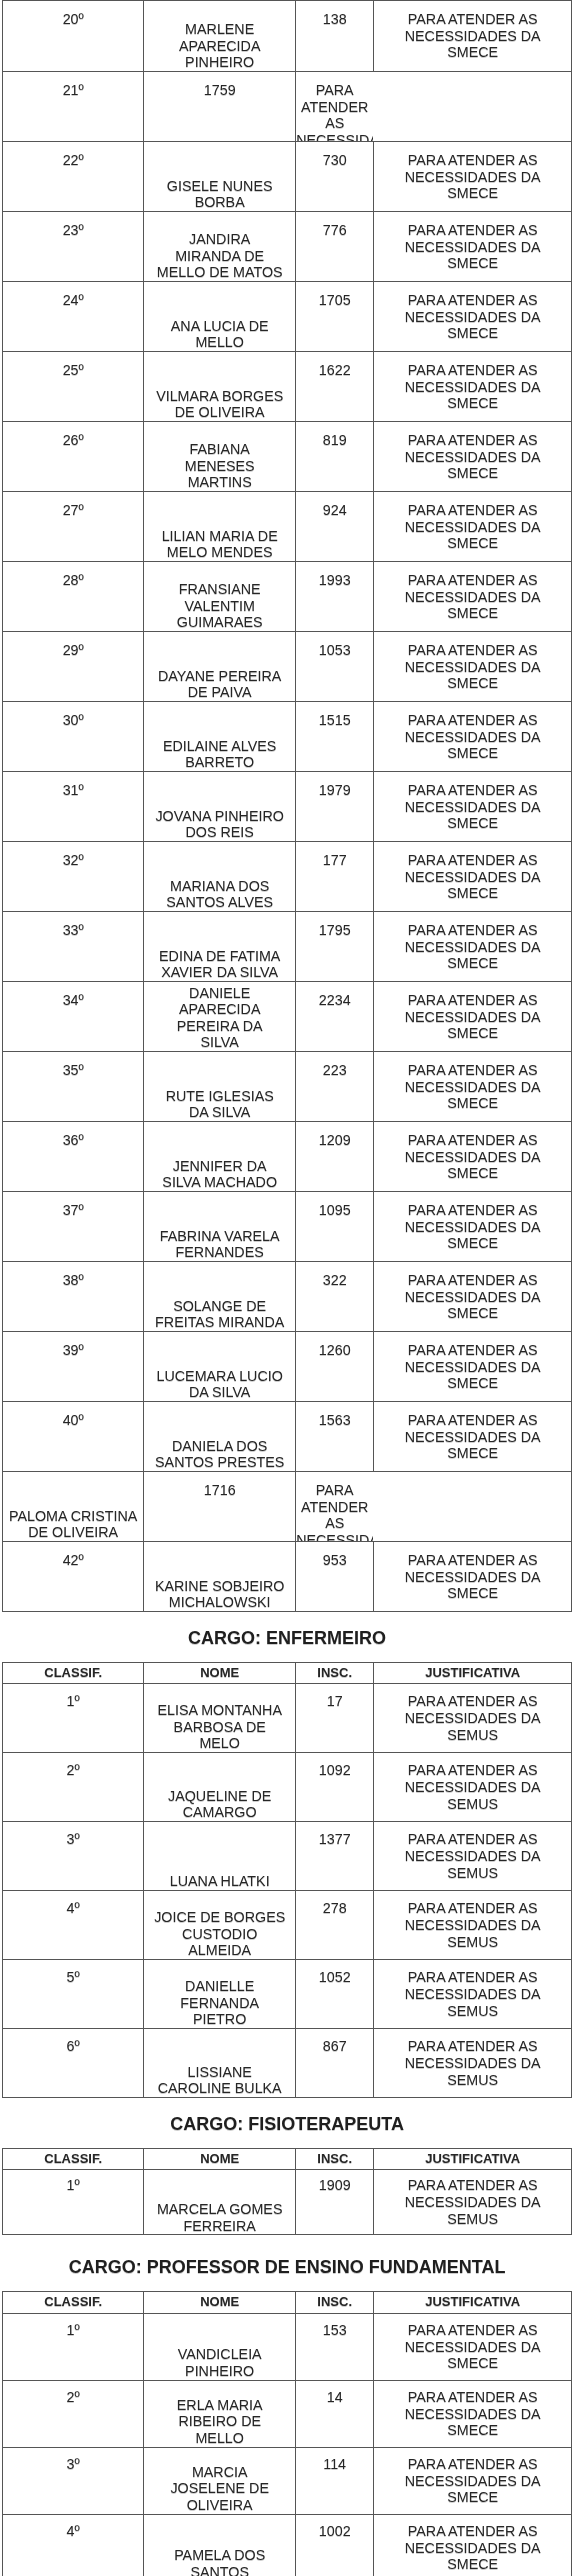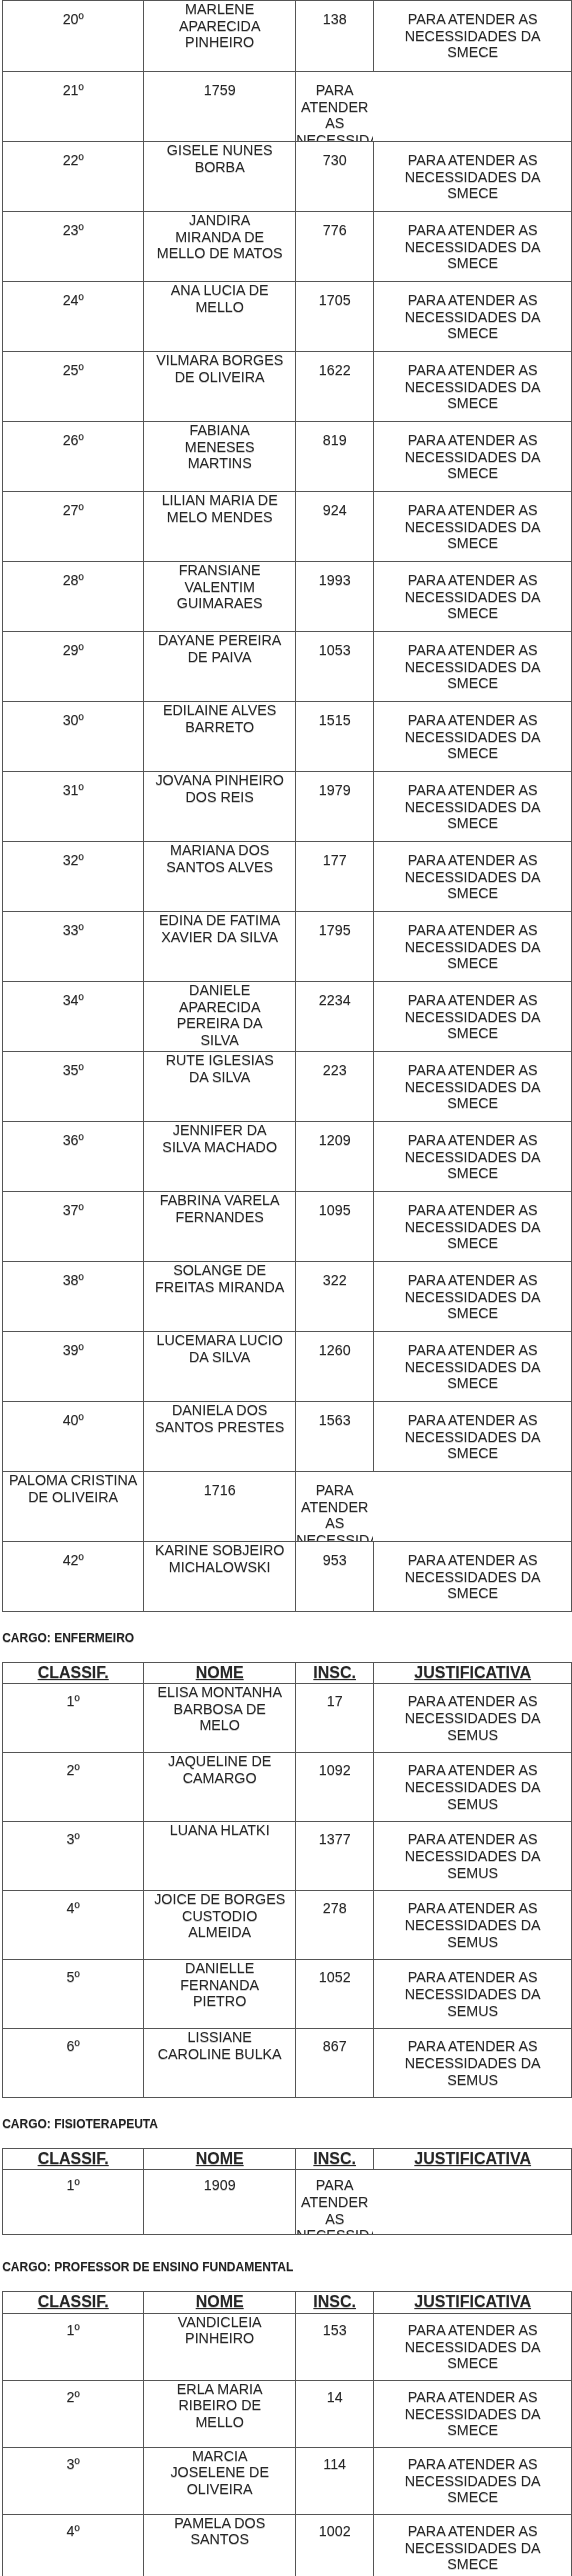--- a/index.html
+++ b/index.html
@@ -8,25 +8,26 @@
     width: 572px;
     height: 2576px;
     overflow: hidden;
     background: var(--bg, #ffffff);
     font-family: "Liberation Sans", "DejaVu Sans", sans-serif;
     color: var(--tc, #262626);
   }
   .heading {
     margin: 17.7px 0 15.4px 2.2px;
     font-weight: bold;
-    font-size: 12px;
+    font-size: 18px;
     line-height: 16.6px;
     color: var(--hc, #1f1f1f);
     text-shadow: 0 0.6px 0.6px rgba(130,130,130,0.40);
     white-space: nowrap;
+    text-align: center;
   }
   section:nth-of-type(4) .heading { margin-top: 24px; }
   .tbl {
     margin-left: 2.2px;
     width: 568px;
     border: 0.6px solid var(--bc, #555555);
     border-top-width: 1.1px;
     box-sizing: content-box;
     background: #ffffff;
   }
@@ -47,25 +48,25 @@
     box-sizing: border-box;
     text-align: center;
     white-space: pre-line;
     font-size: 14.3px;
     line-height: 16.6px;
     overflow: hidden;
     text-shadow: 0 0.6px 0.6px rgba(130,130,130,0.40);
   }
   .cell:not(:first-child) { border-left: 0.6px solid var(--bc, #555555); }
   .c-ord, .c-insc, .c-just { padding-top: var(--pt, 9.4px); }
-  .c-nome { display: flex; align-items: flex-start; justify-content: center; }
+  .c-nome { display: flex; align-items: flex-end; justify-content: center; }
   .c-nome span { display: block; }
   .hrow .cell {
     display: flex; align-items: center; justify-content: center;
-    font-weight: bold; font-size: 16px; padding: 0; white-space: normal; text-decoration: underline;
+    font-weight: bold; font-size: 13px; padding: 0; white-space: normal;
   }
 </style>
 </head>
 <body>
 
 <div class="page" id="page" style="--bg: #ffffff; --tc: #262626; --hc: #1f1f1f; --bc: #555555;">
     <section class="sec">
       <div class="tbl t-0">
         <div class="row">
           <div class="cell c-ord">20º</div>
@@ -350,20 +351,22 @@
       <div class="heading">CARGO: FISIOTERAPEUTA</div>
       <div class="tbl t-2">
         <div class="row hrow">
           <div class="cell">CLASSIF.</div>
           <div class="cell">NOME</div>
           <div class="cell">INSC.</div>
           <div class="cell">JUSTIFICATIVA</div>
         </div>
         <div class="row">
           <div class="cell c-ord">1º</div>
+          <div class="cell c-nome"><span>MARCELA GOMES
+FERREIRA</span></div>
           <div class="cell c-insc">1909</div>
           <div class="cell c-just">PARA ATENDER AS
 NECESSIDADES DA
 SEMUS</div>
         </div>
       </div>
     </section>
     <section class="sec">
       <div class="heading">CARGO: PROFESSOR DE ENSINO FUNDAMENTAL</div>
       <div class="tbl t-3">

